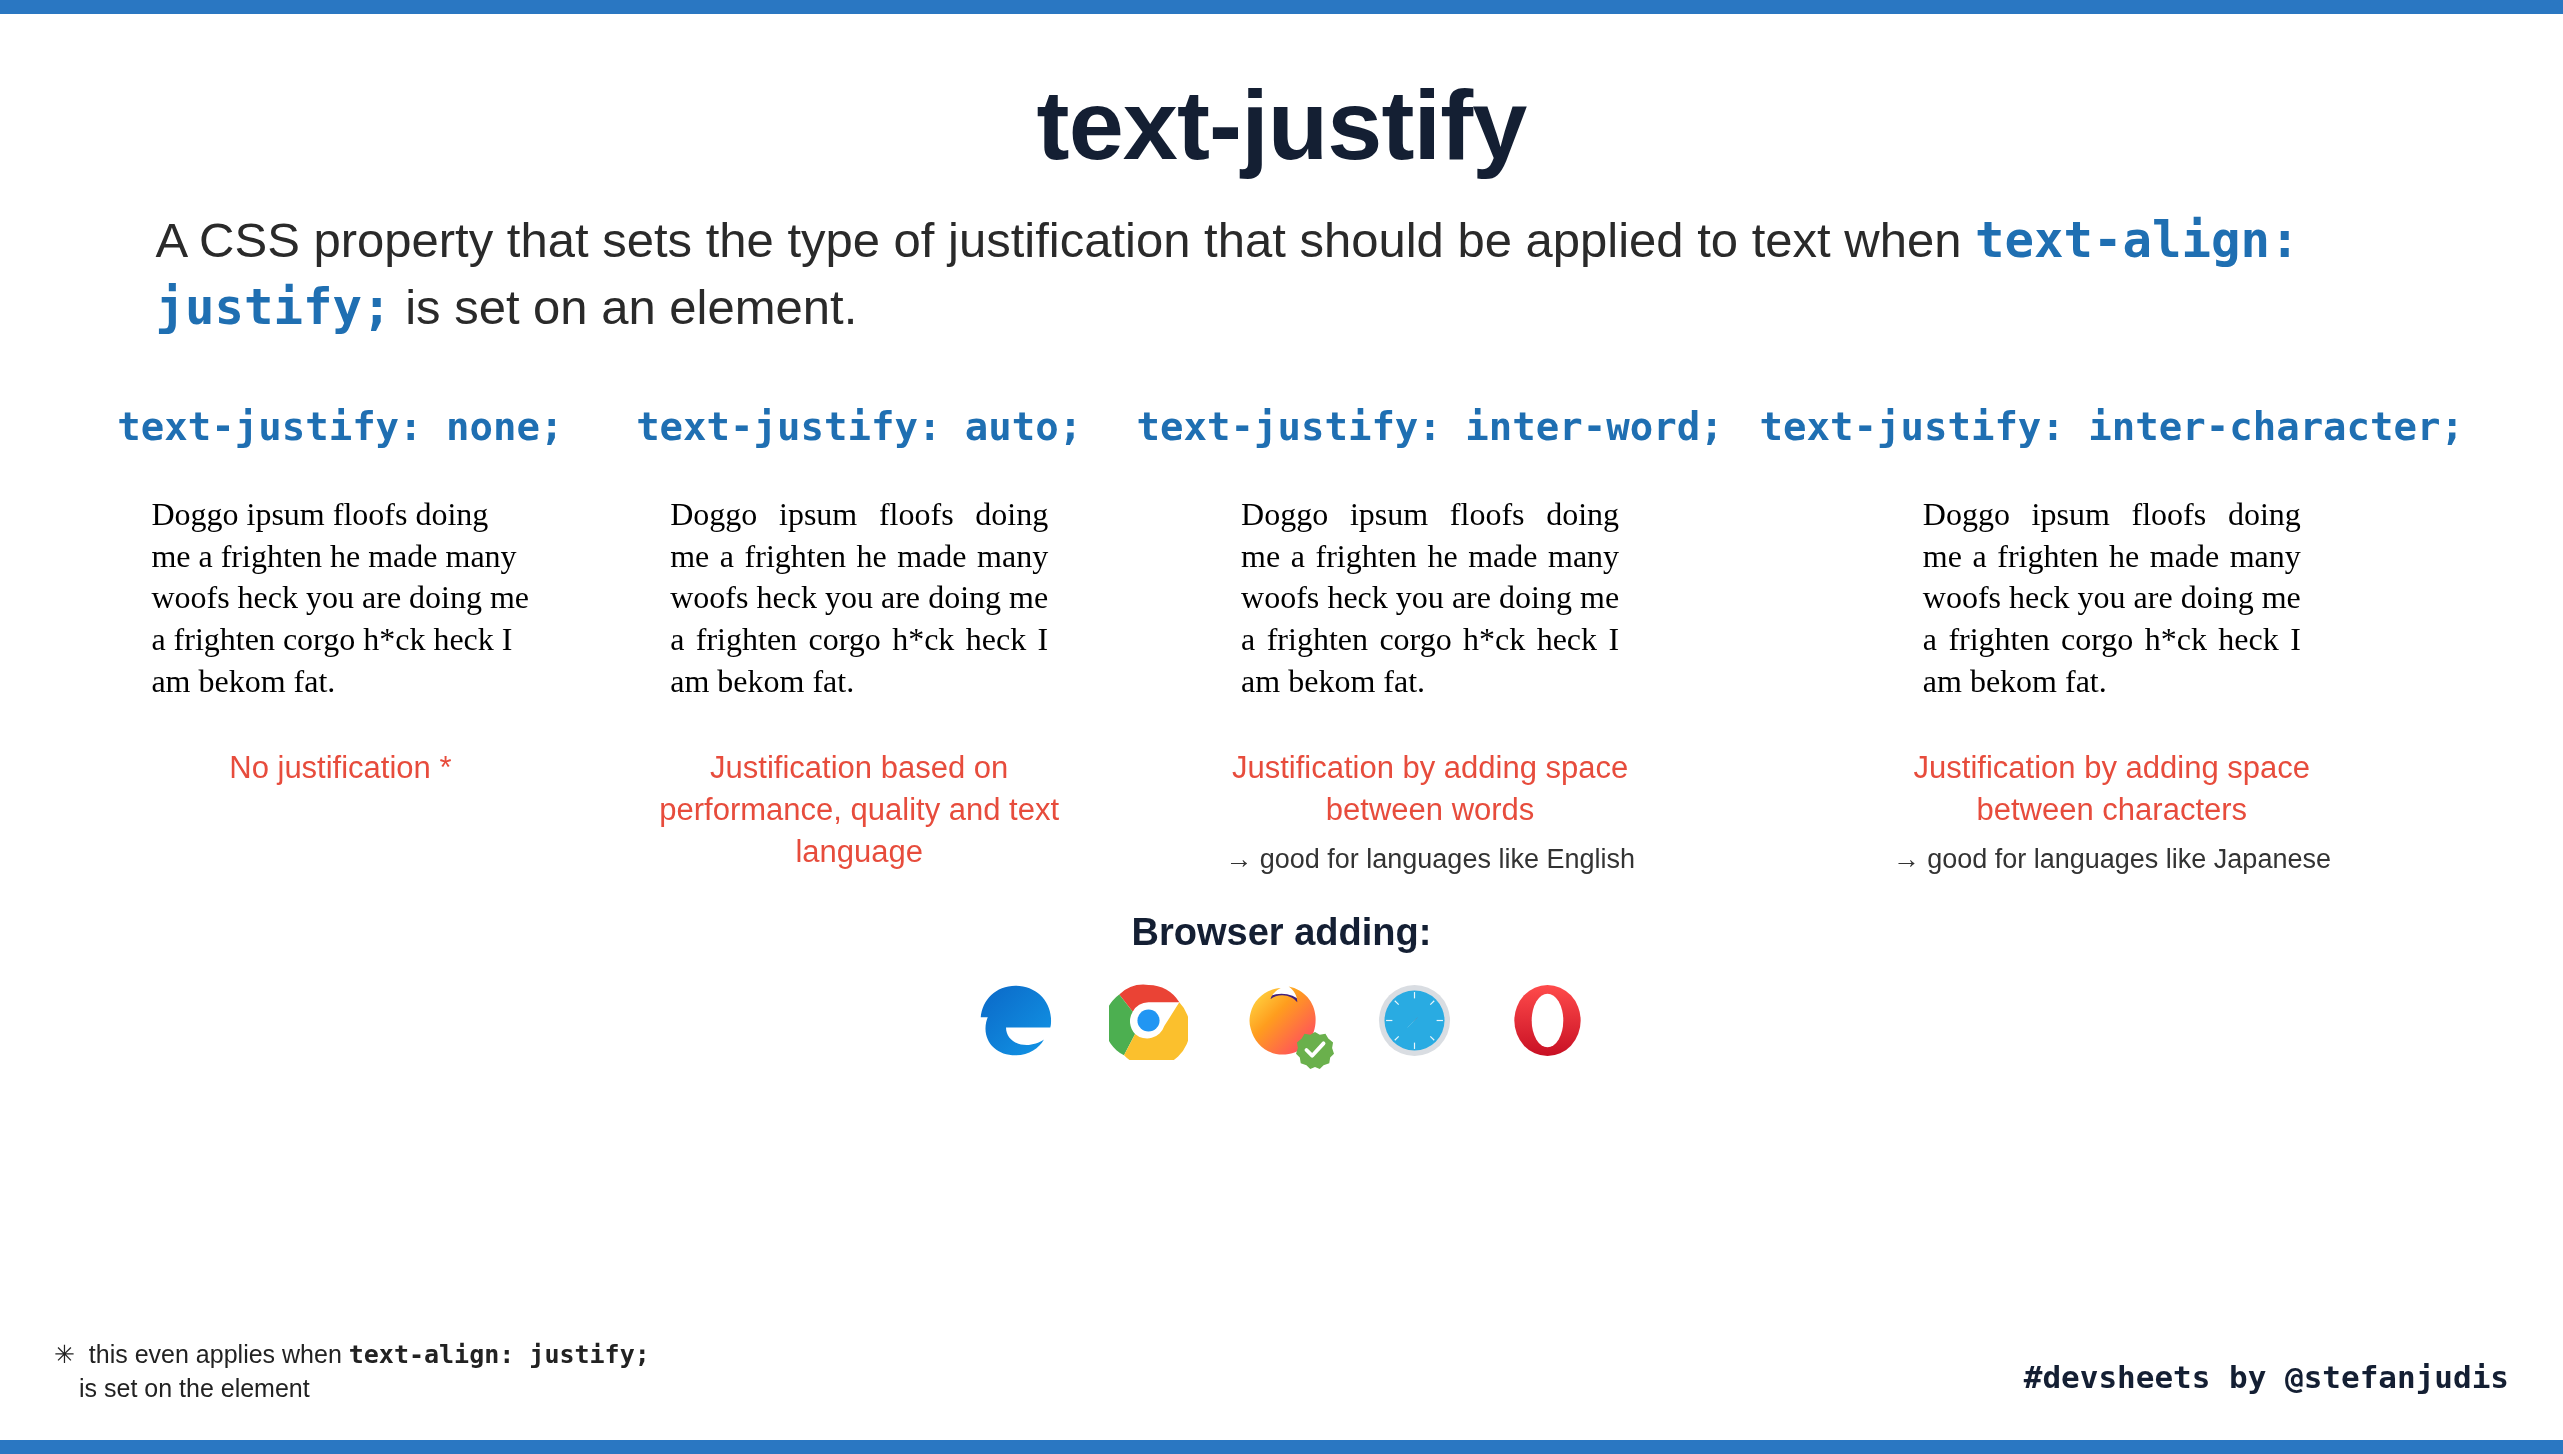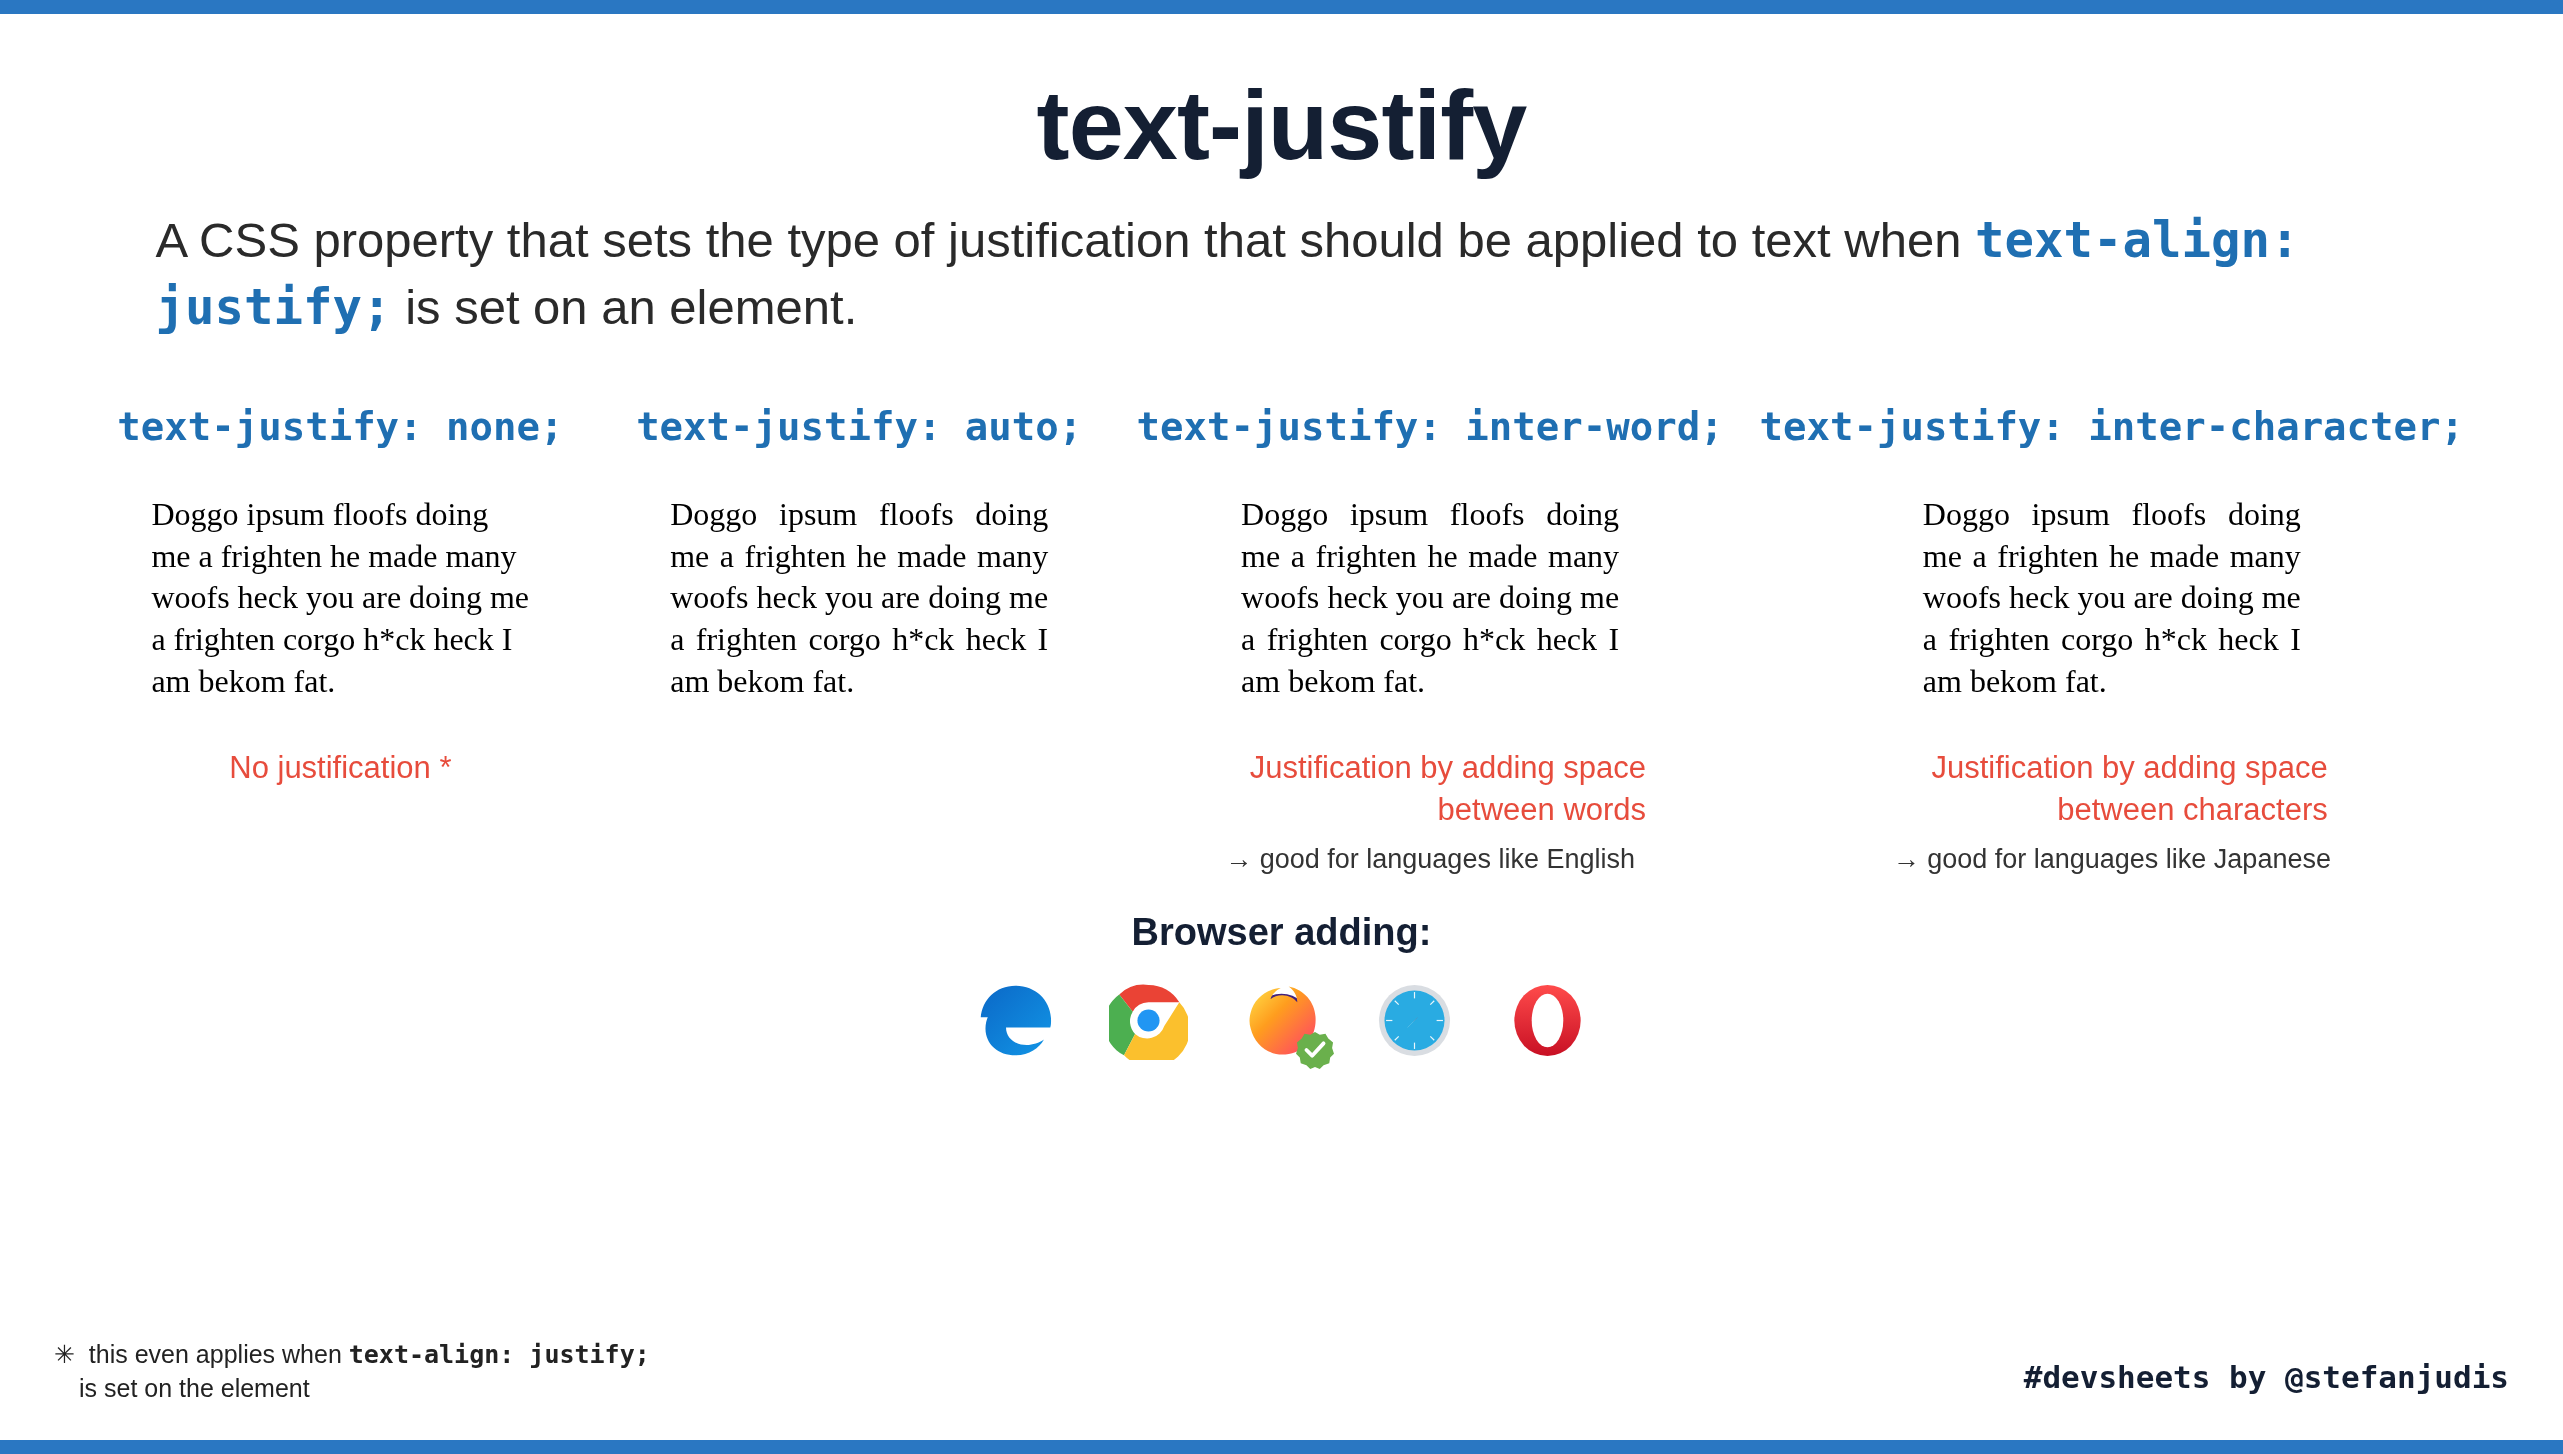--- a/index.html
+++ b/index.html
@@ -69,21 +69,21 @@
     text-align-last: left;
     margin-bottom: 45px;
   }
   .sample.tj-none { text-align: left; }
   .sample.tj-auto { text-justify: auto; }
   .sample.tj-interword { text-justify: inter-word; }
   .sample.tj-interchar { text-justify: inter-character; }
   .redcap {
     color: #e74c3c;
     font-size: 31px;
-    text-align: right;
+    text-align: center;
     line-height: 1.35;
     max-width: 432px;
   }
   .hint {
     color: #333;
     font-size: 27px;
     margin-top: 12.6px;
     text-align: center;
   }
   .hint::before { content: "→ "; }
@@ -142,20 +142,21 @@
 
     <div class="col">
       <div class="col-head">text-justify: none;</div>
       <div class="sample tj-none">Doggo ipsum floofs doing me a frighten he made many woofs heck you are doing me a frighten corgo h*ck heck I am bekom fat.</div>
       <div class="redcap">No justification *</div>
     </div>
 
     <div class="col">
       <div class="col-head">text-justify: auto;</div>
       <div class="sample tj-auto">Doggo ipsum floofs doing me a frighten he made many woofs heck you are doing me a frighten corgo h*ck heck I am bekom fat.</div>
+      <div class="redcap">Justification based on performance, quality and text language</div>
     </div>
 
     <div class="col">
       <div class="col-head">text-justify: inter-word;</div>
       <div class="sample tj-interword">Doggo ipsum floofs doing me a frighten he made many woofs heck you are doing me a frighten corgo h*ck heck I am bekom fat.</div>
       <div class="redcap">Justification by adding space between words</div>
       <div class="hint">good for languages like English</div>
     </div>
 
     <div class="col">

